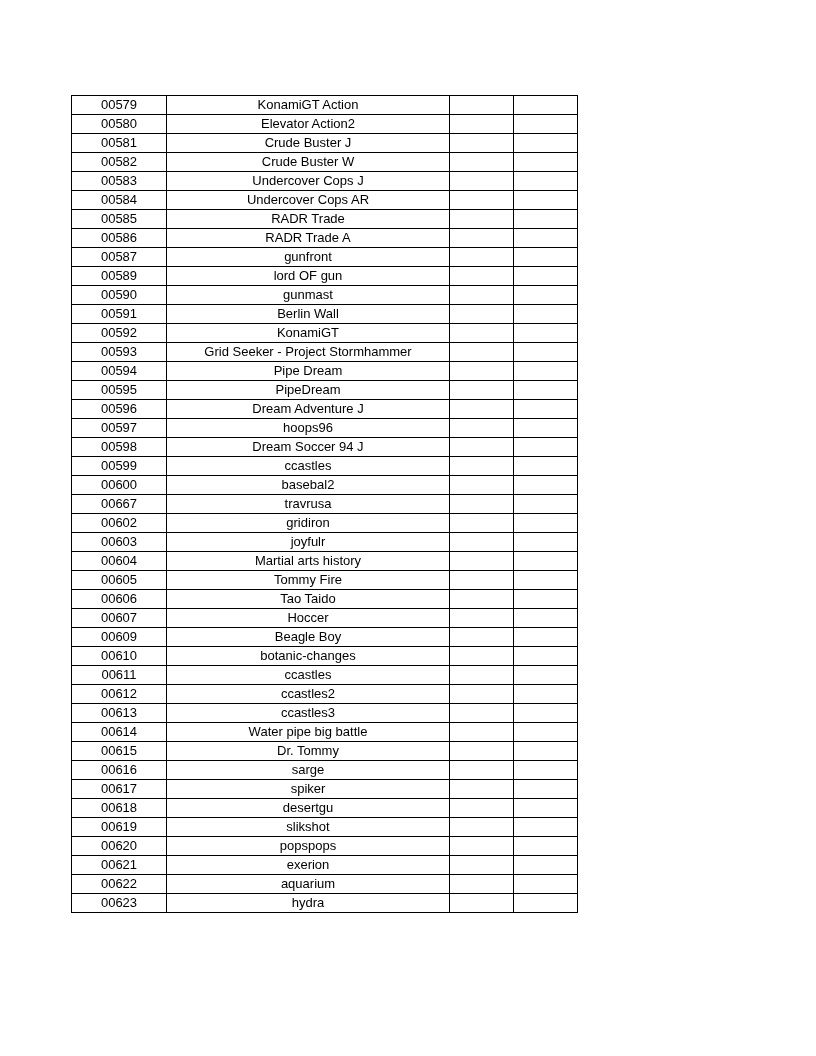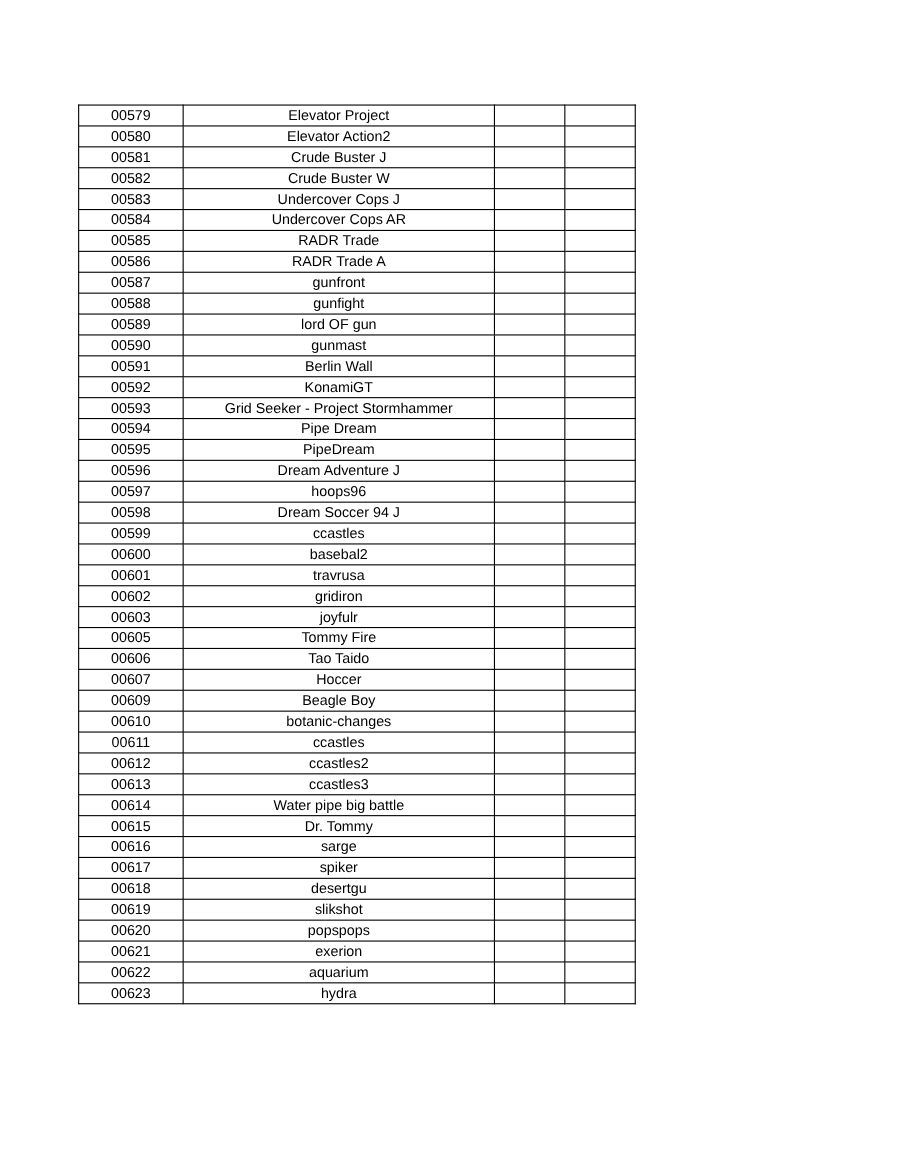--- a/index.html
+++ b/index.html
@@ -52,21 +52,21 @@
     <table>
       <colgroup>
         <col class="c-id">
         <col class="c-name">
         <col class="c-e1">
         <col class="c-e2">
       </colgroup>
       <tbody>
           <tr>
             <td>00579</td>
-            <td>Elevator Project</td>
+            <td>KonamiGT Action</td>
             <td></td>
             <td></td>
           </tr>
           <tr>
             <td>00580</td>
             <td>Elevator Action2</td>
             <td></td>
             <td></td>
           </tr>
           <tr>
@@ -105,26 +105,20 @@
             <td></td>
             <td></td>
           </tr>
           <tr>
             <td>00587</td>
             <td>gunfront</td>
             <td></td>
             <td></td>
           </tr>
           <tr>
-            <td>00588</td>
-            <td>gunfight</td>
-            <td></td>
-            <td></td>
-          </tr>
-          <tr>
             <td>00589</td>
             <td>lord OF gun</td>
             <td></td>
             <td></td>
           </tr>
           <tr>
             <td>00590</td>
             <td>gunmast</td>
             <td></td>
             <td></td>
@@ -183,34 +177,40 @@
             <td></td>
             <td></td>
           </tr>
           <tr>
             <td>00600</td>
             <td>basebal2</td>
             <td></td>
             <td></td>
           </tr>
           <tr>
-            <td>00601</td>
+            <td>00667</td>
             <td>travrusa</td>
             <td></td>
             <td></td>
           </tr>
           <tr>
             <td>00602</td>
             <td>gridiron</td>
             <td></td>
             <td></td>
           </tr>
           <tr>
             <td>00603</td>
             <td>joyfulr</td>
+            <td></td>
+            <td></td>
+          </tr>
+          <tr>
+            <td>00604</td>
+            <td>Martial arts history</td>
             <td></td>
             <td></td>
           </tr>
           <tr>
             <td>00605</td>
             <td>Tommy Fire</td>
             <td></td>
             <td></td>
           </tr>
           <tr>

